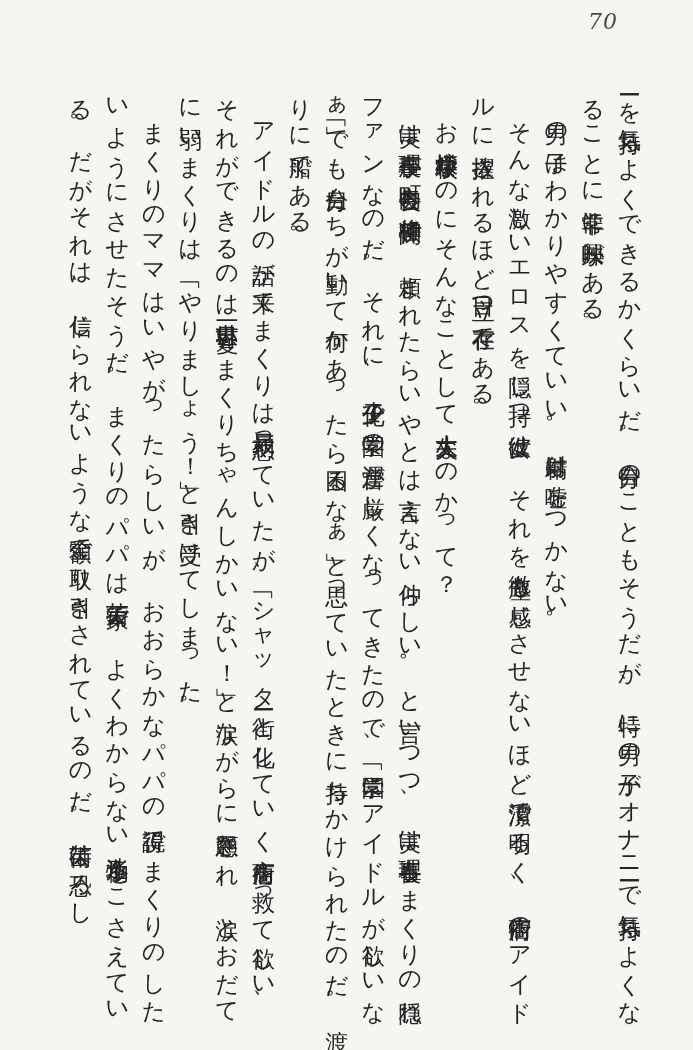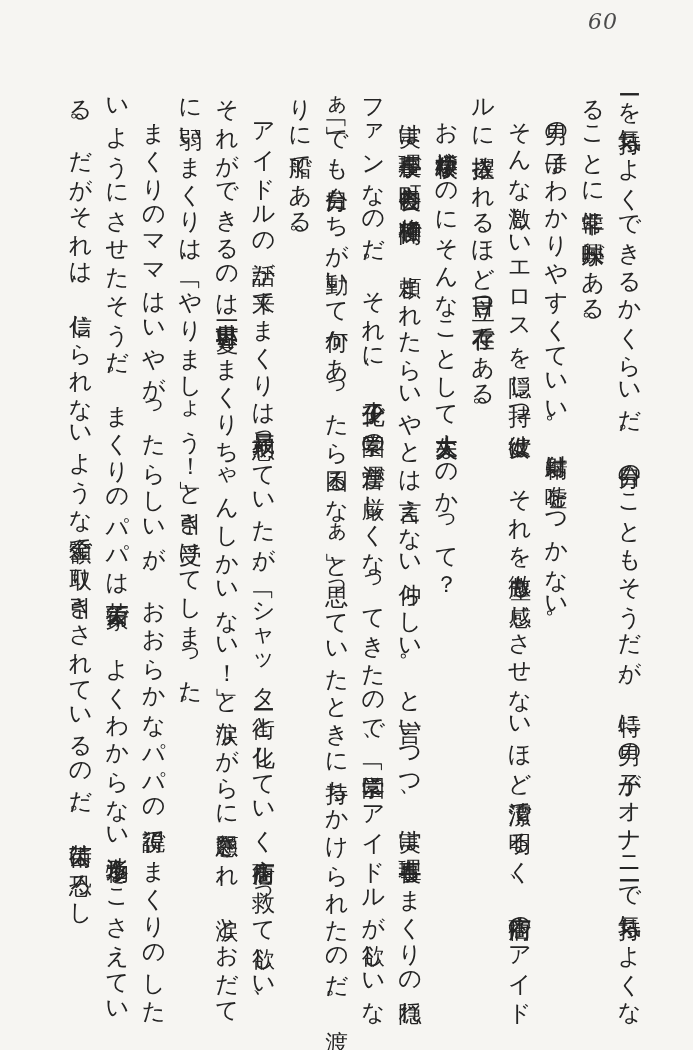--- a/index.html
+++ b/index.html
@@ -47,21 +47,21 @@
     padding: 0;
   }
   .para.indent {
     text-indent: 1em;
   }
 </style>
 </head>
 <body>
 
 <div class="page">
-  <div class="page-number">60</div>
+  <div class="page-number">70</div>
   <div class="text-block">
       <p class="para">ーを気持ちよくできるかくらいだ。自分のこともそうだが、特に男の子がオナニーで気持ちよくなることに非常に興味がある。</p>
       <p class="para indent">男の子はわかりやすくていい。射精は嘘をつかない。</p>
       <p class="para indent">そんな激しいエロスを隠し持つ彼女は、それを微塵も感じさせないほど清潔で明るく、商店街のアイドルに抜擢されるほど目立つ存在である。</p>
       <p class="para indent">お嬢様学校なのにそんなことして大丈夫なのかって？</p>
       <p class="para indent">実は理事長が町内会長と将棋仲間で、頼まれたらいやとは言えない仲らしい。と言いつつ、実は理事長もまくりの隠れファンなのだ。それに、少子化で学園の運営が厳しくなってきたので、「学園にアイドルが欲しいなぁ」「でも自分たちが動いて何かあったら困るなぁ」と思っていたときに持ちかけられたのだ。渡りに船である。</p>
       <p class="para indent">アイドルの話が来てまくりは最初戸惑っていたが、「シャッター街と化していく商店街を救って欲しい、それができるのは世界一可愛いまくりちゃんしかいない！」と涙ながらに懇願され、涙とおだてに弱いまくりは、「やりましょう！」と引き受けてしまった。</p>
       <p class="para indent">まくりのママはいやがったらしいが、おおらかなパパの説得でまくりのしたいようにさせたそうだ。まくりのパパは芸術家で、よくわからない造形物をこさえている。だがそれは、信じられないような金額で取り引きされているのだ。芸術は恐ろし</p>
     </div>
 </div>

